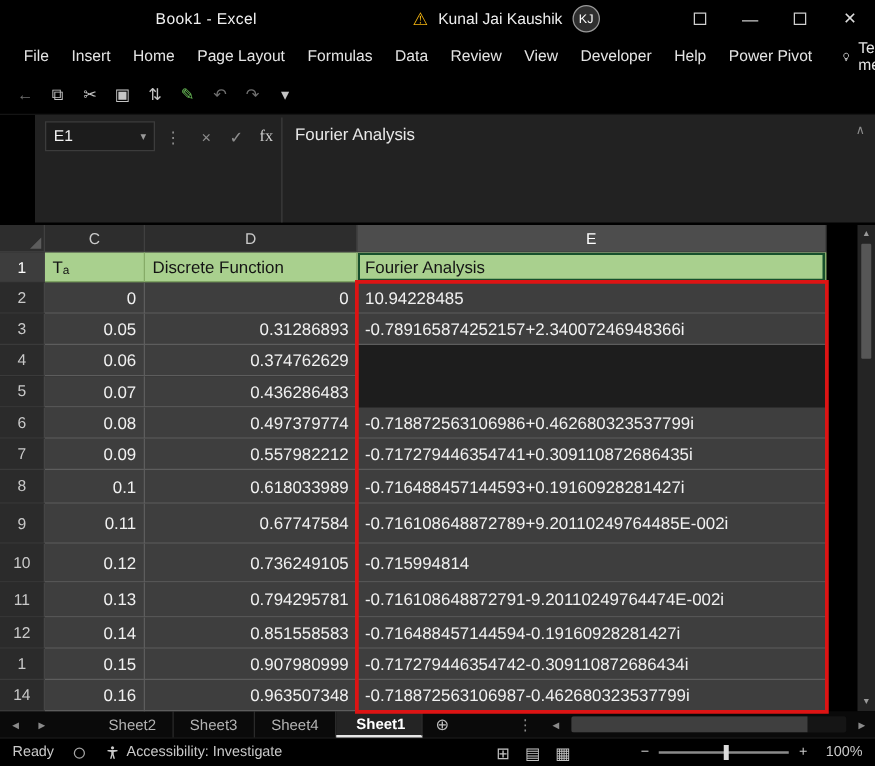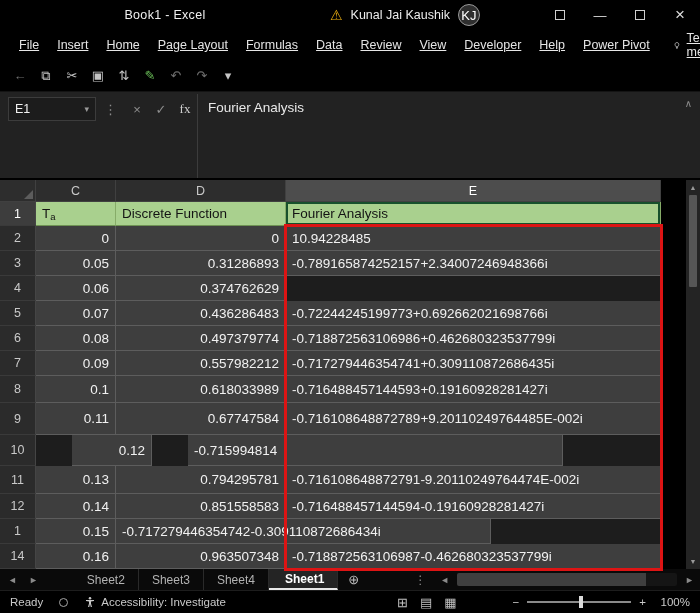--- a/index.html
+++ b/index.html
@@ -8,42 +8,42 @@
   .app { width:700px; height:613px; display:flex; flex-direction:column; background:#000; }
 
   
   .title-bar { height:30px; display:flex; align-items:center; background:#000; font-size:12.5px; }
   .tb-left { width:330px; display:flex; justify-content:center; }
   .tb-title { color:#f0f0f0; letter-spacing:.3px; }
   .tb-center { display:flex; align-items:center; gap:8px; }
   .warn { color:#f2b411; font-size:14px; }
   .tb-user { color:#ededed; }
   .avatar { width:22px; height:22px; border-radius:50%; background:#2f2f2f; border:1px solid #9a9a9a;
-    display:flex; align-items:center; justify-content:center; font-size:13px; color:#fff; }
+    display:flex; align-items:center; justify-content:center; font-size:10px; color:#fff; }
   .tb-right { margin-left:auto; display:flex; align-items:center; }
   .winbtn { width:40px; height:30px; display:flex; align-items:center; justify-content:center;
     color:#dcdcdc; font-size:13px; cursor:default; }
   .box-icon { width:10px; height:10px; border:1.3px solid #cfcfcf; display:inline-block; }
 
   
-  .menu-bar { height:30px; display:flex; align-items:center; background:#000; font-size:12.5px; padding-left:10px;text-decoration:underline; }
+  .menu-bar { height:30px; display:flex; align-items:center; background:#000; font-size:12.5px; padding-left:10px; }
   .menu-item { padding:0 9px; color:#e4e4e4; white-space:nowrap; }
   .tellme { display:flex; align-items:center; gap:6px; margin-left:14px; color:#e4e4e4; }
   .flex-sp { flex:1; }
 
   
   .qat { height:32px; display:flex; align-items:center; background:#000; padding-left:8px; gap:2px;
     border-bottom:1px solid #141414; }
   .qicon { width:24px; height:24px; display:flex; align-items:center; justify-content:center;
     color:#c4c4c4; font-size:13px; }
   .qicon.dim { color:#6f6f6f; }
   .qicon.green { color:#6bbf59; }
 
   
-  .formula-bar { height:88px; background:#222; display:flex; border-bottom:2px solid #000; position:relative; }
+  .formula-bar { height:88px; background:#222; display:flex; border-bottom:2px solid #000; position:relative;margin-left:28px; }
   .fb-left { display:flex; align-items:center; height:30px; margin-top:2px; }
   .name-box { width:88px; height:24px; margin-left:8px; background:#1c1c1c; border:1px solid #3c3c3c;
     display:flex; align-items:center; padding:0 6px; font-size:12.5px; color:#f2f2f2; }
   .nb-arrow { margin-left:auto; font-size:9px; color:#9a9a9a; }
   .fb-kebab { padding:0 8px; color:#8d8d8d; font-size:13px; }
   .fb-btn { width:24px; text-align:center; font-size:13px; color:#8d8d8d; }
   .fb-btn.fx { color:#cfcfcf; font-family:"Liberation Serif", serif; }
   .fb-input { flex:1; border-left:1px solid #3c3c3c; margin-top:2px; padding:6px 0 0 10px;
     font-size:13.5px; color:#e8e8e8; }
   .fb-collapse { position:absolute; right:8px; top:6px; color:#8d8d8d; font-size:10px; }
@@ -54,21 +54,21 @@
   .col-headers { height:22px; display:flex; background:#2d2d2d; }
   .corner { width:36px; position:relative; border-right:1px solid #404040; border-bottom:1px solid #404040; }
   .corner::after { content:""; position:absolute; right:2px; bottom:2px;
     border-left:9px solid transparent; border-bottom:9px solid #5c5c5c; }
   .ch { display:flex; align-items:center; justify-content:center; font-size:12.5px; color:#c9c9c9;
     border-right:1px solid #404040; border-bottom:1px solid #404040; }
   .ch.sel { background:#4d4d4d; color:#fff; }
   .w-c { width:80px; } .w-d { width:170px; } .w-e { width:375px; }
   .grow { display:flex; height:25px; }
   .grow.h24 { height:24px; } .grow.h27 { height:27px; } .grow.h32 { height:32px; }
-  .grow.h31 { height:31px;gap:36px; } .grow.h28 { height:28px; }
+  .grow.h31 { height:31px; } .grow.h28 { height:28px; }
   .rh { width:36px; background:#2b2b2b; color:#c9c9c9; font-size:12.5px;
     display:flex; align-items:center; justify-content:center;
     border-right:1px solid #454545; border-bottom:1px solid #3a3a3a; }
   .rh.sel { background:#3d3d3d; color:#fff; }
   .cell { display:flex; align-items:center; padding:0 6px; font-size:13.5px; color:#f1f1f1;
     background:#3e3e3e; border-right:1px solid #5d5d5d; border-bottom:1px solid #5d5d5d; overflow:hidden; white-space:nowrap; }
   .cell.num { justify-content:flex-end; }
   .cell.green { background:#a9d08e; color:#141414; border-right:1px solid #86ab68; border-bottom:1px solid #6f9354; }
   .cell.active-cell { box-shadow: inset 0 0 0 2px #17502c; }
   .sub { font-size:9.5px; align-self:flex-end; padding-bottom:3px; }
@@ -214,21 +214,20 @@
       </div>
       <div class="grow">
         <div class="rh">4</div>
         <div class="cell num w-c">0.06</div>
         <div class="cell num w-d">0.374762629</div>
       </div>
       <div class="grow">
         <div class="rh">5</div>
         <div class="cell num w-c">0.07</div>
         <div class="cell num w-d">0.436286483</div>
-        <div class="cell w-e">-0.72244245199773+0.692662021698766i</div>
       </div>
       <div class="grow">
         <div class="rh">6</div>
         <div class="cell num w-c">0.08</div>
         <div class="cell num w-d">0.497379774</div>
         <div class="cell w-e">-0.718872563106986+0.462680323537799i</div>
       </div>
       <div class="grow">
         <div class="rh">7</div>
         <div class="cell num w-c">0.09</div>
@@ -243,37 +242,39 @@
       </div>
       <div class="grow h32">
         <div class="rh">9</div>
         <div class="cell num w-c">0.11</div>
         <div class="cell num w-d">0.67747584</div>
         <div class="cell w-e">-0.716108648872789+9.20110249764485E-002i</div>
       </div>
       <div class="grow h31">
         <div class="rh">10</div>
         <div class="cell num w-c">0.12</div>
+        <div class="cell num w-d">0.736249105</div>
         <div class="cell w-e">-0.715994814</div>
       </div>
       <div class="grow h28">
         <div class="rh">11</div>
         <div class="cell num w-c">0.13</div>
         <div class="cell num w-d">0.794295781</div>
         <div class="cell w-e">-0.716108648872791-9.20110249764474E-002i</div>
       </div>
       <div class="grow">
         <div class="rh">12</div>
         <div class="cell num w-c">0.14</div>
         <div class="cell num w-d">0.851558583</div>
         <div class="cell w-e">-0.716488457144594-0.19160928281427i</div>
       </div>
       <div class="grow">
         <div class="rh">1</div>
         <div class="cell num w-c">0.15</div>
+        <div class="cell num w-d">0.907980999</div>
         <div class="cell w-e">-0.717279446354742-0.309110872686434i</div>
       </div>
       <div class="grow">
         <div class="rh">14</div>
         <div class="cell num w-c">0.16</div>
         <div class="cell num w-d">0.963507348</div>
         <div class="cell w-e">-0.718872563106987-0.462680323537799i</div>
       </div>
 
       <div class="red-box"></div>

